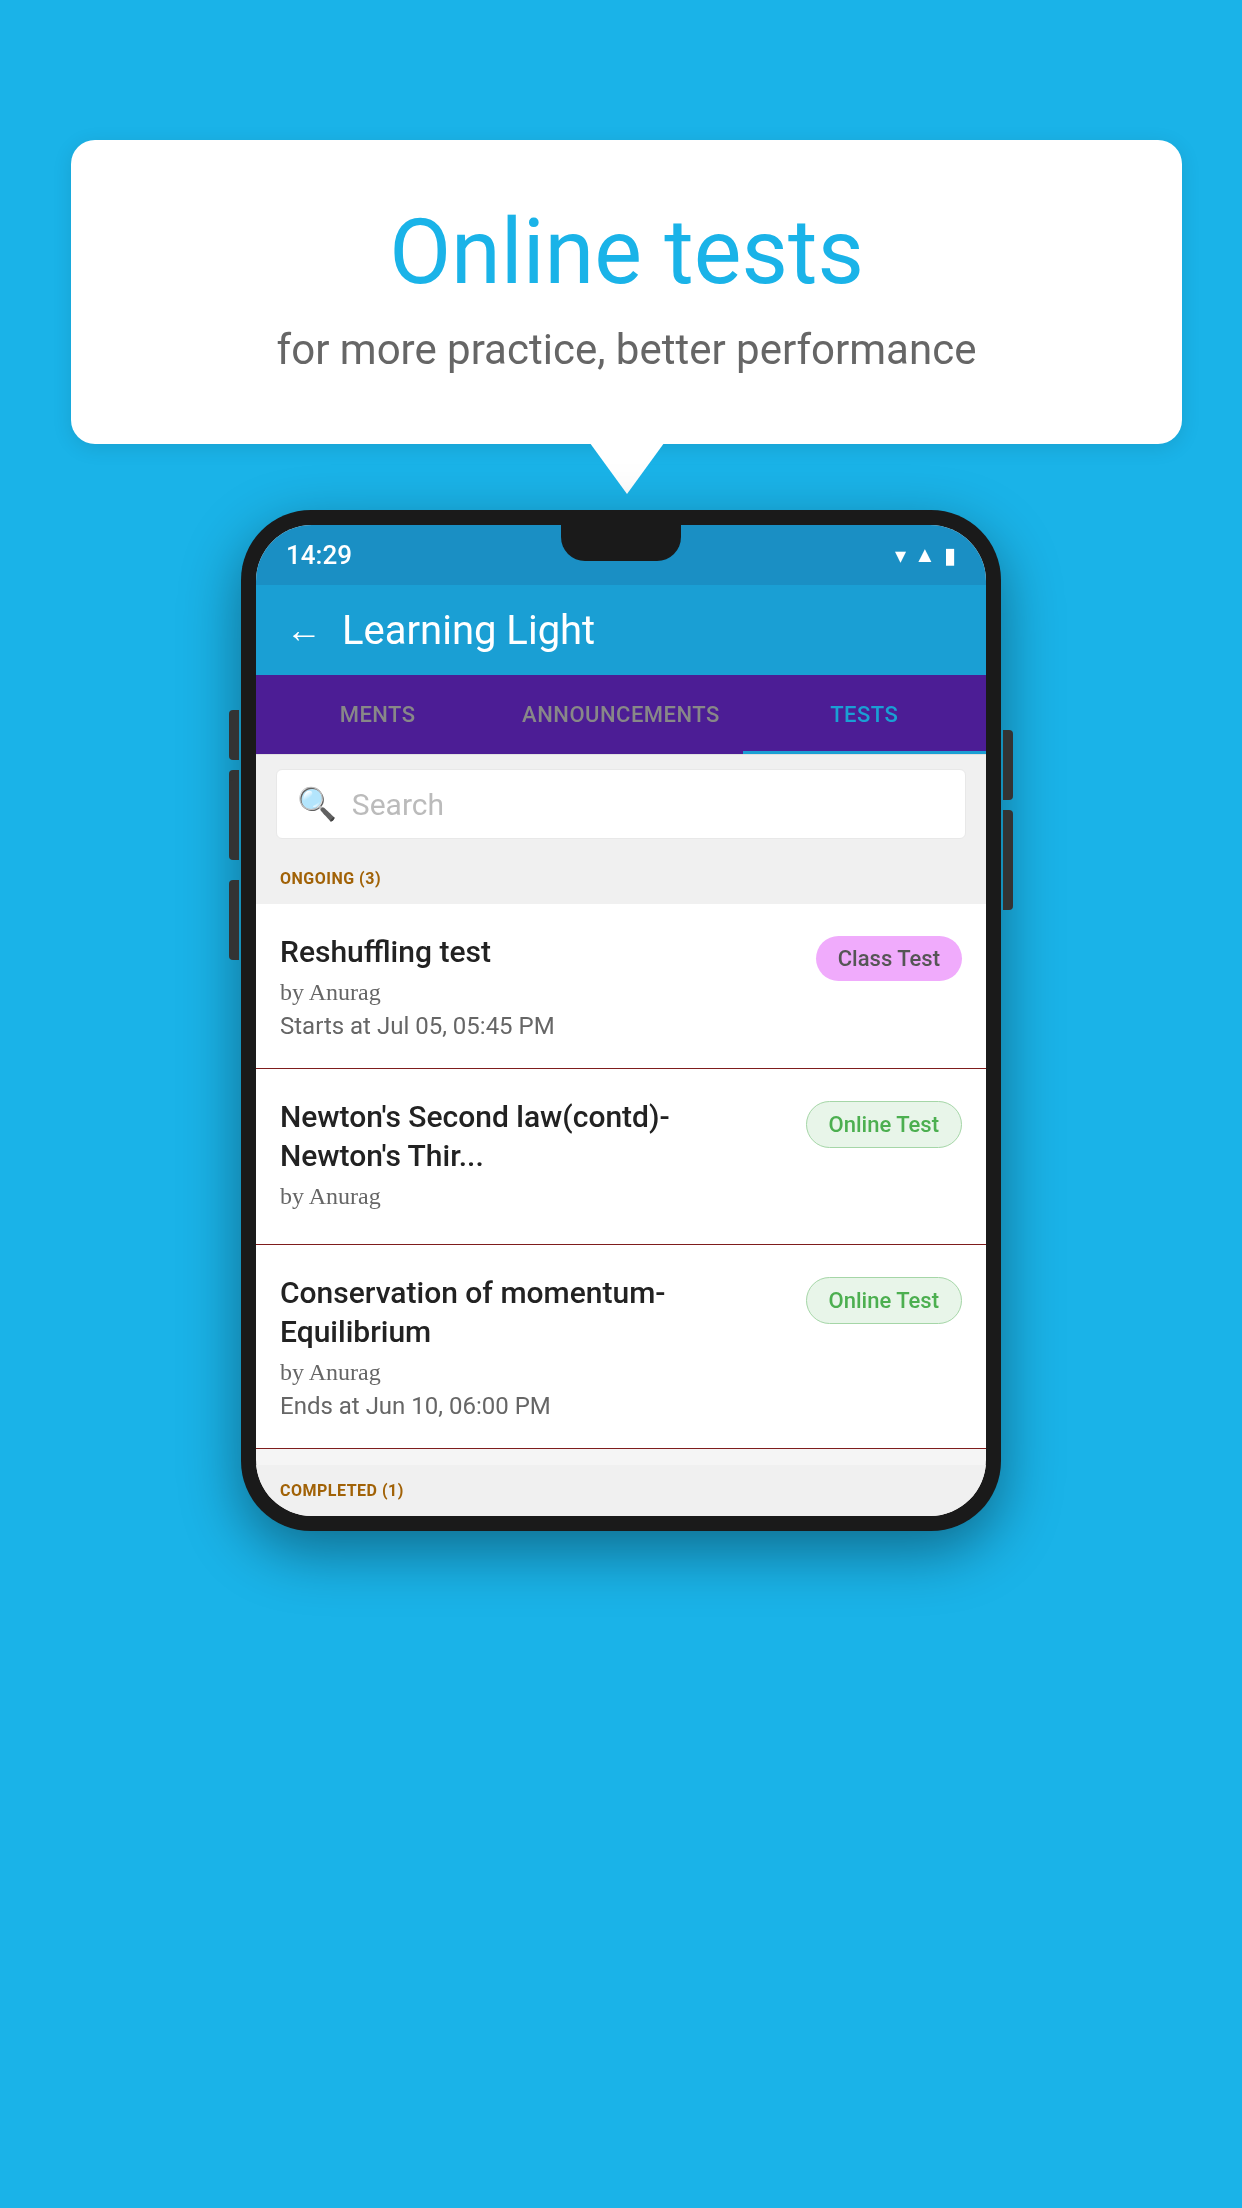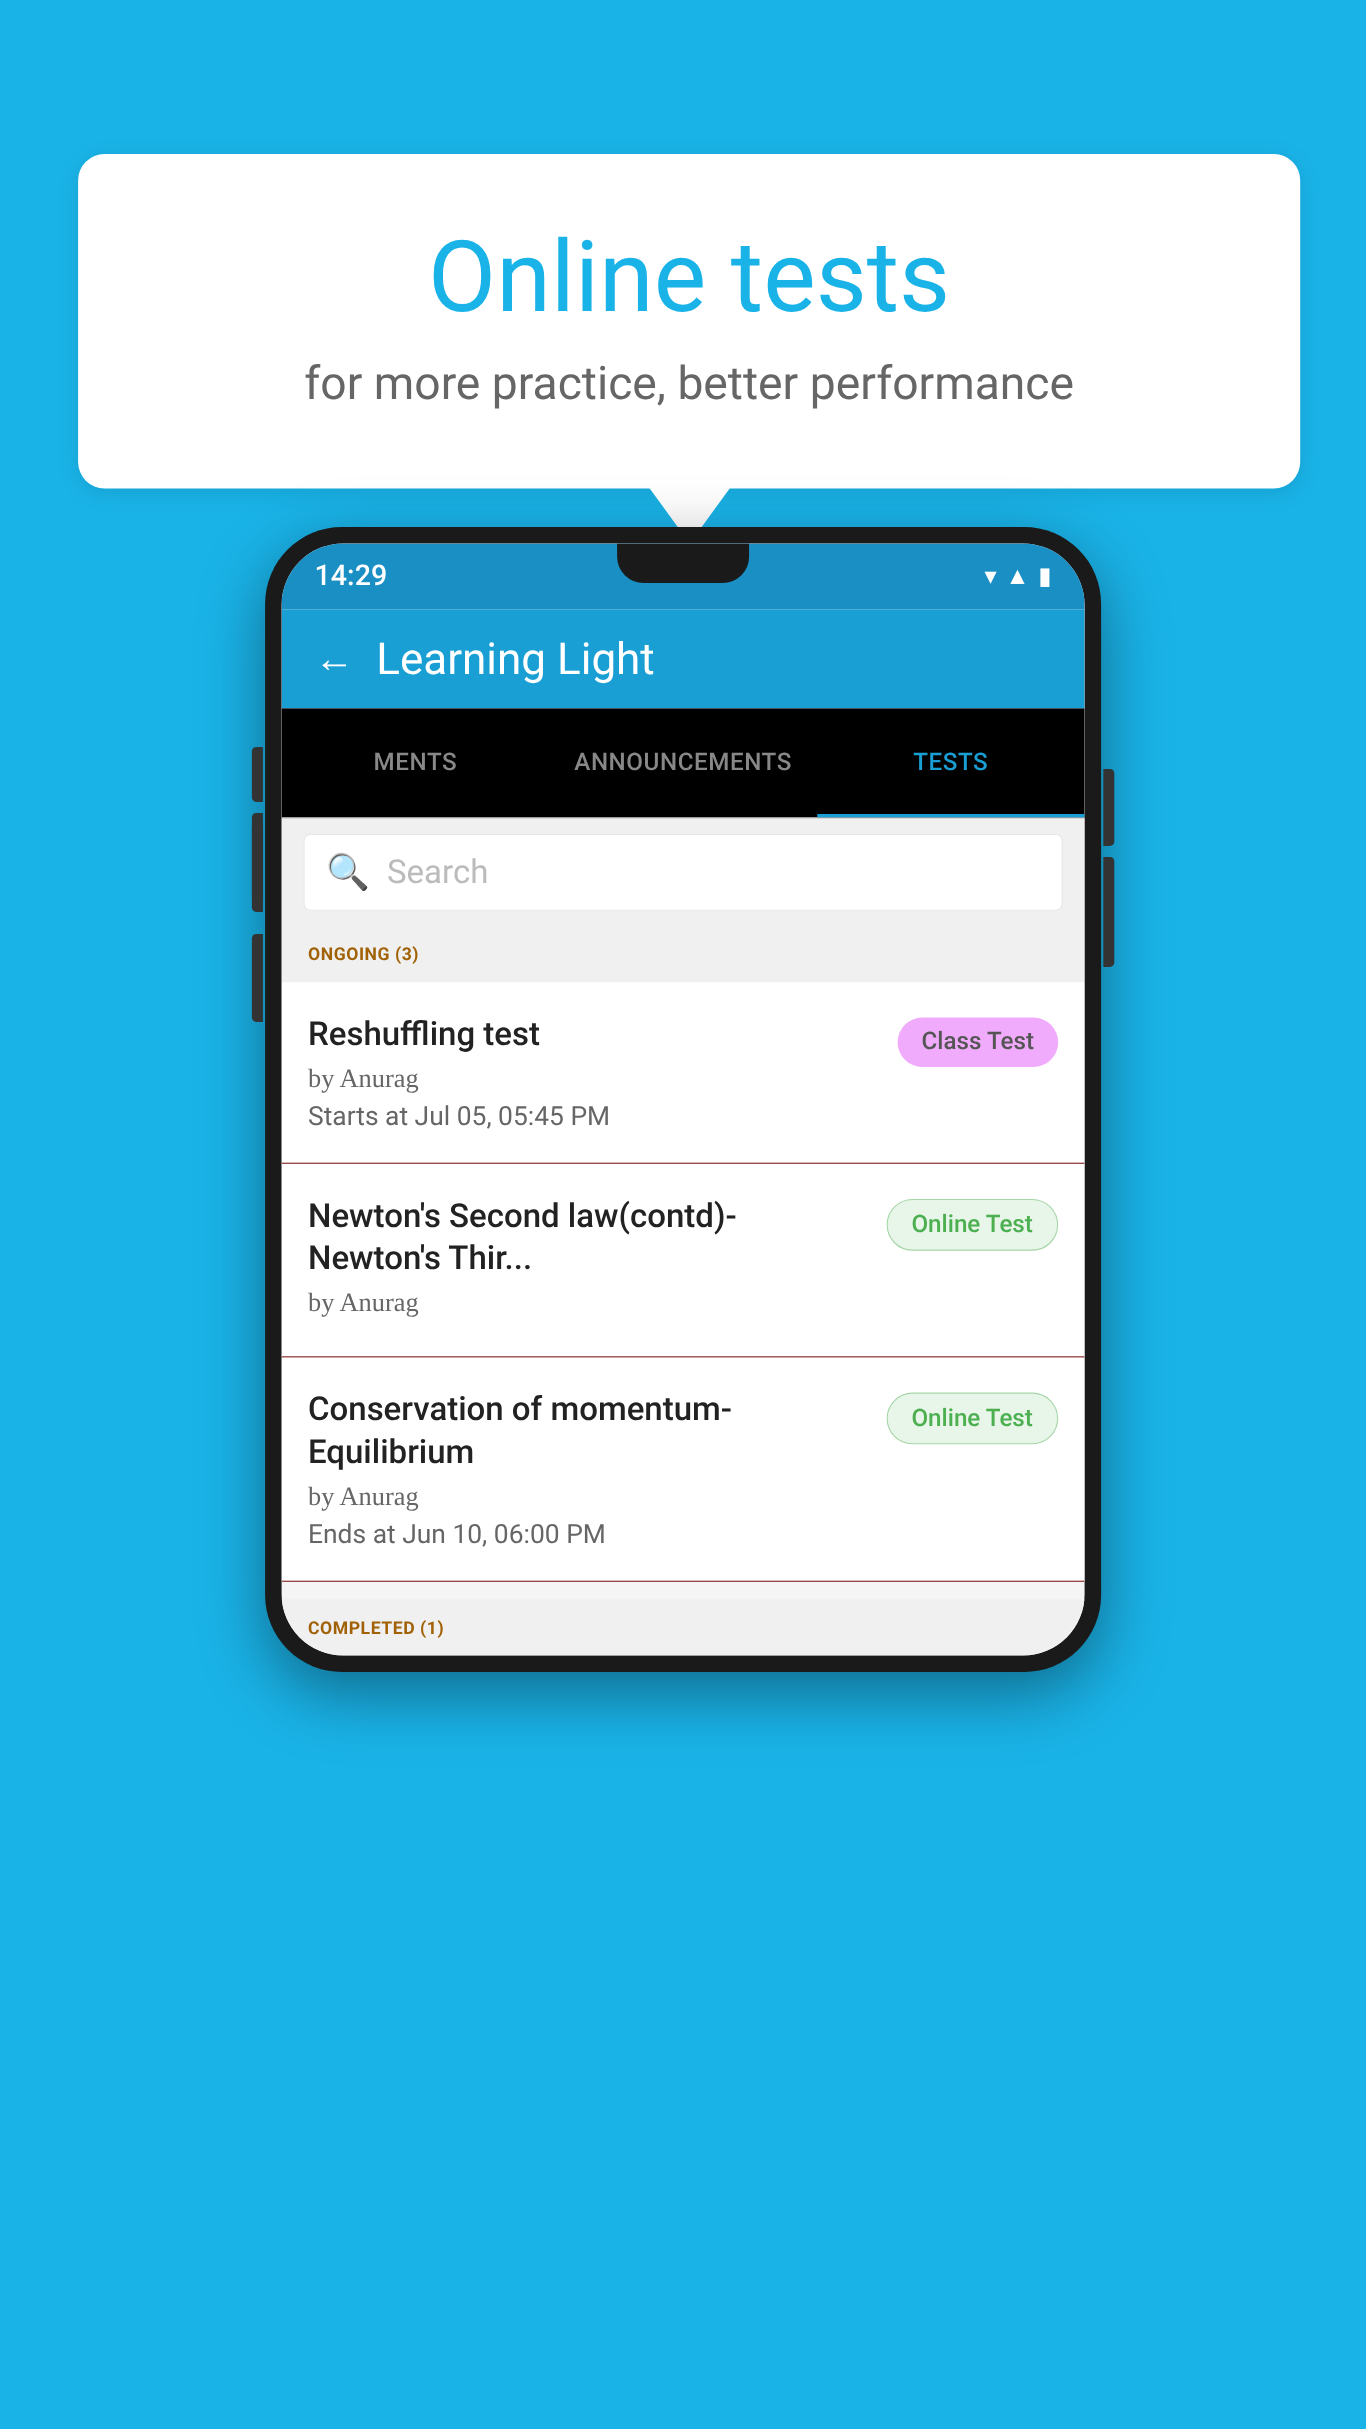--- a/index.html
+++ b/index.html
@@ -53,21 +53,21 @@
 
     .speech-bubble-subtitle {
       font-size: 42px;
       color: #666;
       font-weight: 400;
     }
 
     
     .phone-container {
       position: absolute;
-      top: 479px;
+      top: 510px;
       left: 50%;
       transform: translateX(-50%);
       width: 760px;
     }
 
     .phone {
       background: #1a1a1a;
       border-radius: 70px;
       padding: 15px;
       box-shadow: 0 20px 60px rgba(0,0,0,0.4);
@@ -162,24 +162,24 @@
     }
 
     .app-title {
       color: white;
       font-size: 40px;
       font-weight: 400;
     }
 
     
     .tabs {
-      background: #000000;
+      background: #4c1d95;
       display: flex;
       border-bottom: 1px solid #e0e0e0;
-      height: 100px;
+      height: 80px;
       align-items: stretch;
     }
 
     .tab {
       flex: 1;
       display: flex;
       align-items: center;
       justify-content: center;
       font-size: 22px;
       color: #888;

